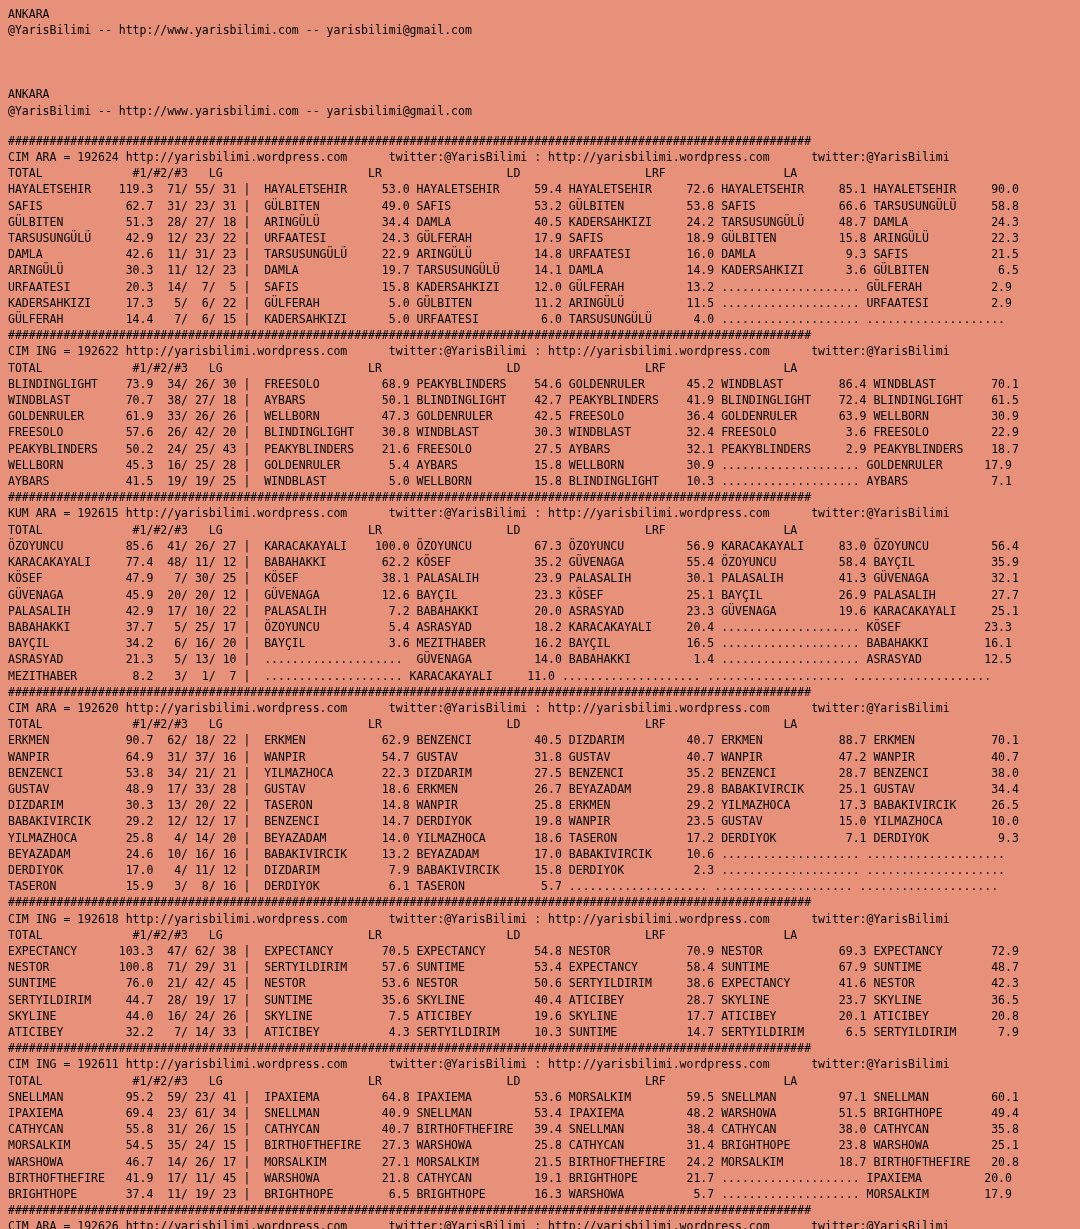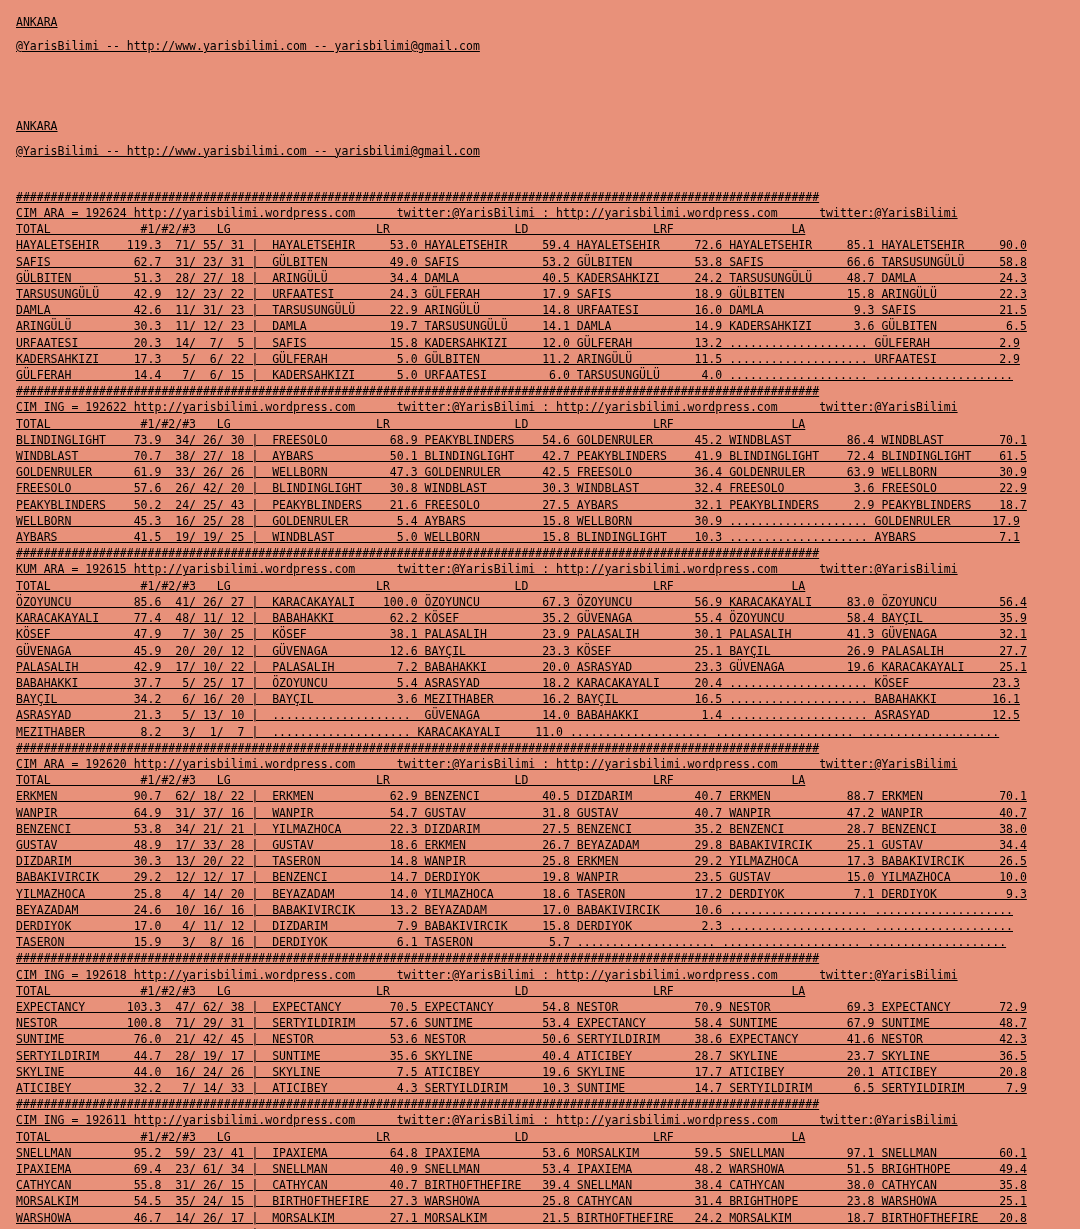--- a/index.html
+++ b/index.html
@@ -13,28 +13,27 @@
     font-family: "DejaVu Sans Mono", "Liberation Mono", monospace;
     font-size: 11.5px;
     line-height: 16.2px;
     color: #000000;
     letter-spacing: 0px;
   }
   .page {
     padding: 6px 8px 0 8px;
   }
   pre.block {
-    margin: 8px;
+    margin: 0;
     padding: 0;
     font-family: "DejaVu Sans Mono", "Liberation Mono", monospace;
     font-size: 11.5px;
     line-height: 16.2px;
     white-space: pre;
     color: #000;
-    text-decoration: underline;
   }
   .spacer-lg { height: 48px; }
   .spacer-sm { height: 14px; }
 </style>
 </head>
 <body>
 
 <div class="page">
 
   <pre class="block">ANKARA</pre>

